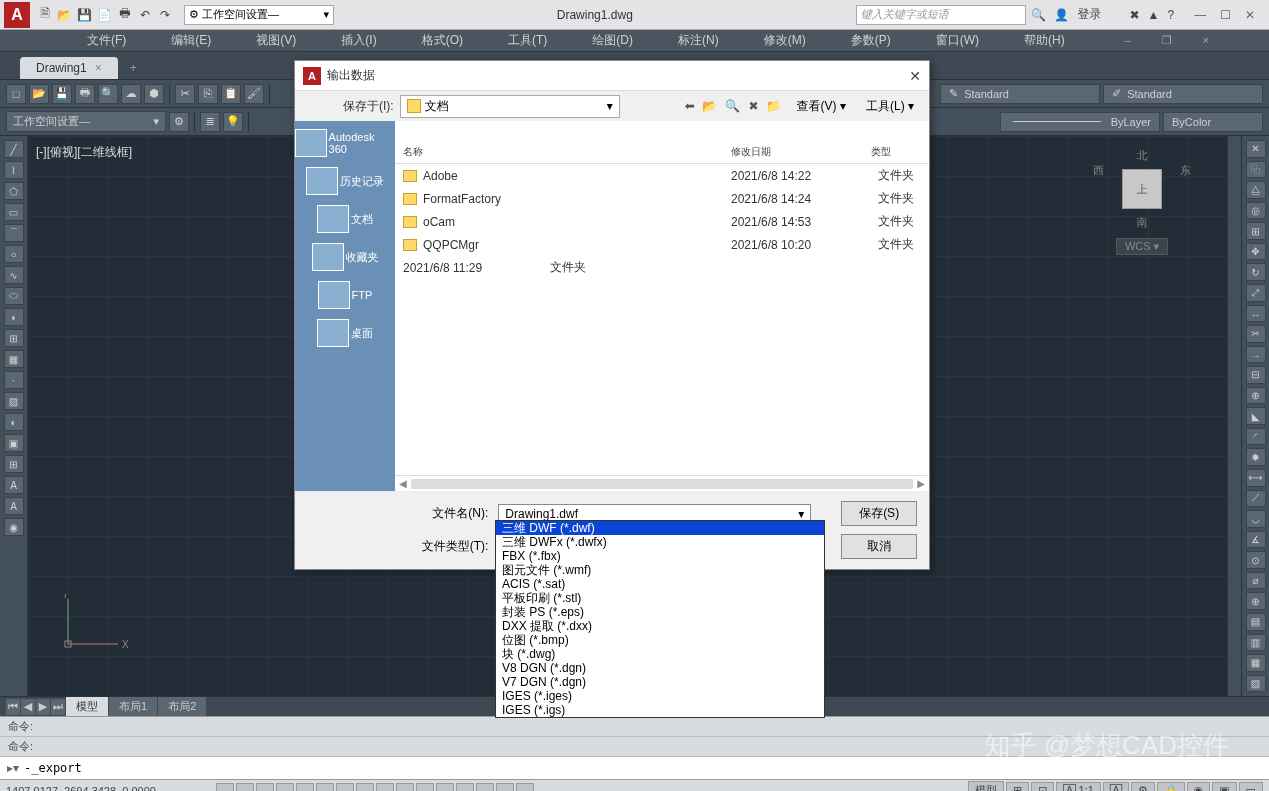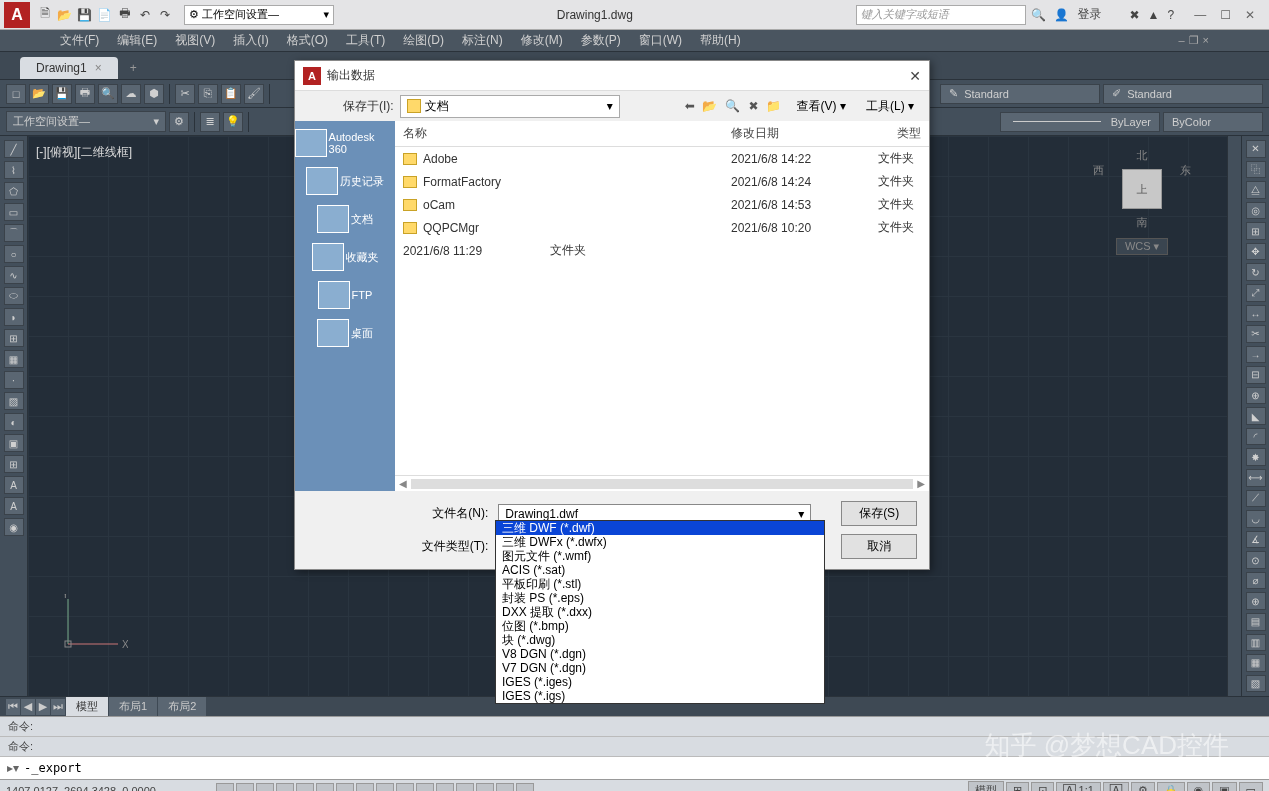--- a/index.html
+++ b/index.html
@@ -11,21 +11,21 @@
 .titlebar .qat { display: flex; gap: 2px; }
 .titlebar .qat span { width: 18px; height: 18px; display: flex; align-items: center; justify-content: center; color: #444; cursor: pointer; }
 .titlebar .wsdrop { margin-left: 10px; border: 1px solid #aaa; background: #fff; height: 20px; display: flex; align-items: center; padding: 0 4px; min-width: 150px; font-size: 11px; }
 .titlebar .title { flex: 1; text-align: center; color: #333; font-size: 12px; }
 .titlebar .searchbox { border: 1px solid #aaa; background: #fff; height: 20px; width: 170px; padding: 0 4px; color: #999; font-size: 11px; font-style: italic; display: flex; align-items: center; }
 .titlebar .right-icons { display: flex; gap: 8px; align-items: center; margin-left: 6px; color: #444; }
 .titlebar .winbtns { margin-left: 20px; display: flex; gap: 14px; color: #666; padding-right: 10px; }
 
 
 .menubar { height: 22px; background: #4a5560; display: flex; align-items: center; padding: 0 60px 0 60px; gap: 18px; color: #d0d0d0; font-size: 12px; border-bottom: 1px solid #2a323a; }
-.menubar span { cursor: pointer; }
+.menubar span { cursor: pointer; margin-left: 27px; }
 .menubar .docbtns { margin-left: auto; display: flex; gap: 4px; color: #aaa; font-size: 11px; }
 
 
 .tabbar { height: 28px; background: #3e4954; display: flex; align-items: flex-end; padding-left: 20px; border-bottom: 1px solid #2a323a; }
 .tabbar .tab { background: #d9dde2; color: #333; padding: 4px 16px; border-radius: 4px 4px 0 0; margin-right: 2px; display: flex; align-items: center; gap: 8px; font-size: 12px; }
 .tabbar .tab .close { color: #888; cursor: pointer; }
 .tabbar .plus { color: #999; padding: 4px 10px; cursor: pointer; }
 
 
 .toolrow { height: 28px; background: #434f5b; display: flex; align-items: center; padding: 0 6px; gap: 3px; border-bottom: 1px solid #2a323a; }
@@ -84,24 +84,24 @@
 .dialog .dnav .navicons { margin-left: auto; display: flex; gap: 4px; color: #555; }
 .dialog .dnav .navicons span { cursor: pointer; padding: 2px; }
 .dialog .dnav .viewbtn { border: 1px solid transparent; padding: 2px 6px; cursor: pointer; }
 
 .dialog .dbody { display: flex; height: 370px; }
 .dialog .places { width: 100px; background: #6b90b8; display: flex; flex-direction: column; align-items: center; padding: 8px 0; gap: 10px; color: #fff; font-size: 11px; }
 .dialog .places .pitem { display: flex; flex-direction: row; align-items: center; gap: 2px; cursor: pointer; }
 .dialog .places .picon { width: 32px; height: 28px; background: #8aaed0; border: 1px solid #fff; }
 
 .dialog .filelist { flex: 1; background: #fff; display: flex; flex-direction: column; }
-.dialog .filelist .cols { display: flex; border-bottom: 1px solid #ddd; padding: 4px 8px; font-size: 12px; color: #444; }
+.dialog .filelist .cols { display: flex; border-bottom: 1px solid #ddd; padding: 4px 8px; font-size: 10px; color: #444; margin-top: 20px; }
 .dialog .filelist .cols .c1 { flex: 1; }
 .dialog .filelist .cols .c2 { width: 140px; }
-.dialog .filelist .cols .c3 { width: 50px; text-align: right; }
+.dialog .filelist .cols .c3 { width: 50px; }
 .dialog .filelist .rows { flex: 1; overflow: auto; }
 .dialog .filelist .row { display: flex; padding: 3px 8px; font-size: 12px; color: #333; align-items: center; cursor: pointer; }
 .dialog .filelist .row .ficon { width: 14px; height: 12px; background: #ffd96a; border: 1px solid #c9a227; margin-right: 6px; }
 .dialog .filelist .row .c1 { flex: 1; display: flex; align-items: center; }
 .dialog .filelist .row .c2 { width: 140px; }
 .dialog .filelist .row .c3 { width: 50px; text-align: center; }
 .dialog .filelist .hscroll { height: 16px; border-top: 1px solid #ddd; display: flex; align-items: center; padding: 0 4px; color: #888; font-size: 10px; }
 
 .dialog .dbottom { padding: 10px 12px; display: flex; flex-direction: column; gap: 8px; }
 .dialog .dbottom .frow { display: flex; align-items: center; gap: 10px; }
@@ -475,20 +475,21 @@
           <span style="color:#333;background:#e1e1e1;padding:0 3px">▾</span>
         </div>
       <div class="fbtn">取消</div>
     </div>
   </div>
 </div>
 
 <div class="droplist">
   <div class="ditem selected">三维 DWF (*.dwf)</div>
   <div class="ditem">三维 DWFx (*.dwfx)</div>
+  <div class="ditem">FBX (*.fbx)</div>
   <div class="ditem">图元文件 (*.wmf)</div>
   <div class="ditem">ACIS (*.sat)</div>
   <div class="ditem">平板印刷 (*.stl)</div>
   <div class="ditem">封装 PS (*.eps)</div>
   <div class="ditem">DXX 提取 (*.dxx)</div>
   <div class="ditem">位图 (*.bmp)</div>
   <div class="ditem">块 (*.dwg)</div>
   <div class="ditem">V8 DGN (*.dgn)</div>
   <div class="ditem">V7 DGN (*.dgn)</div>
   <div class="ditem">IGES (*.iges)</div>

